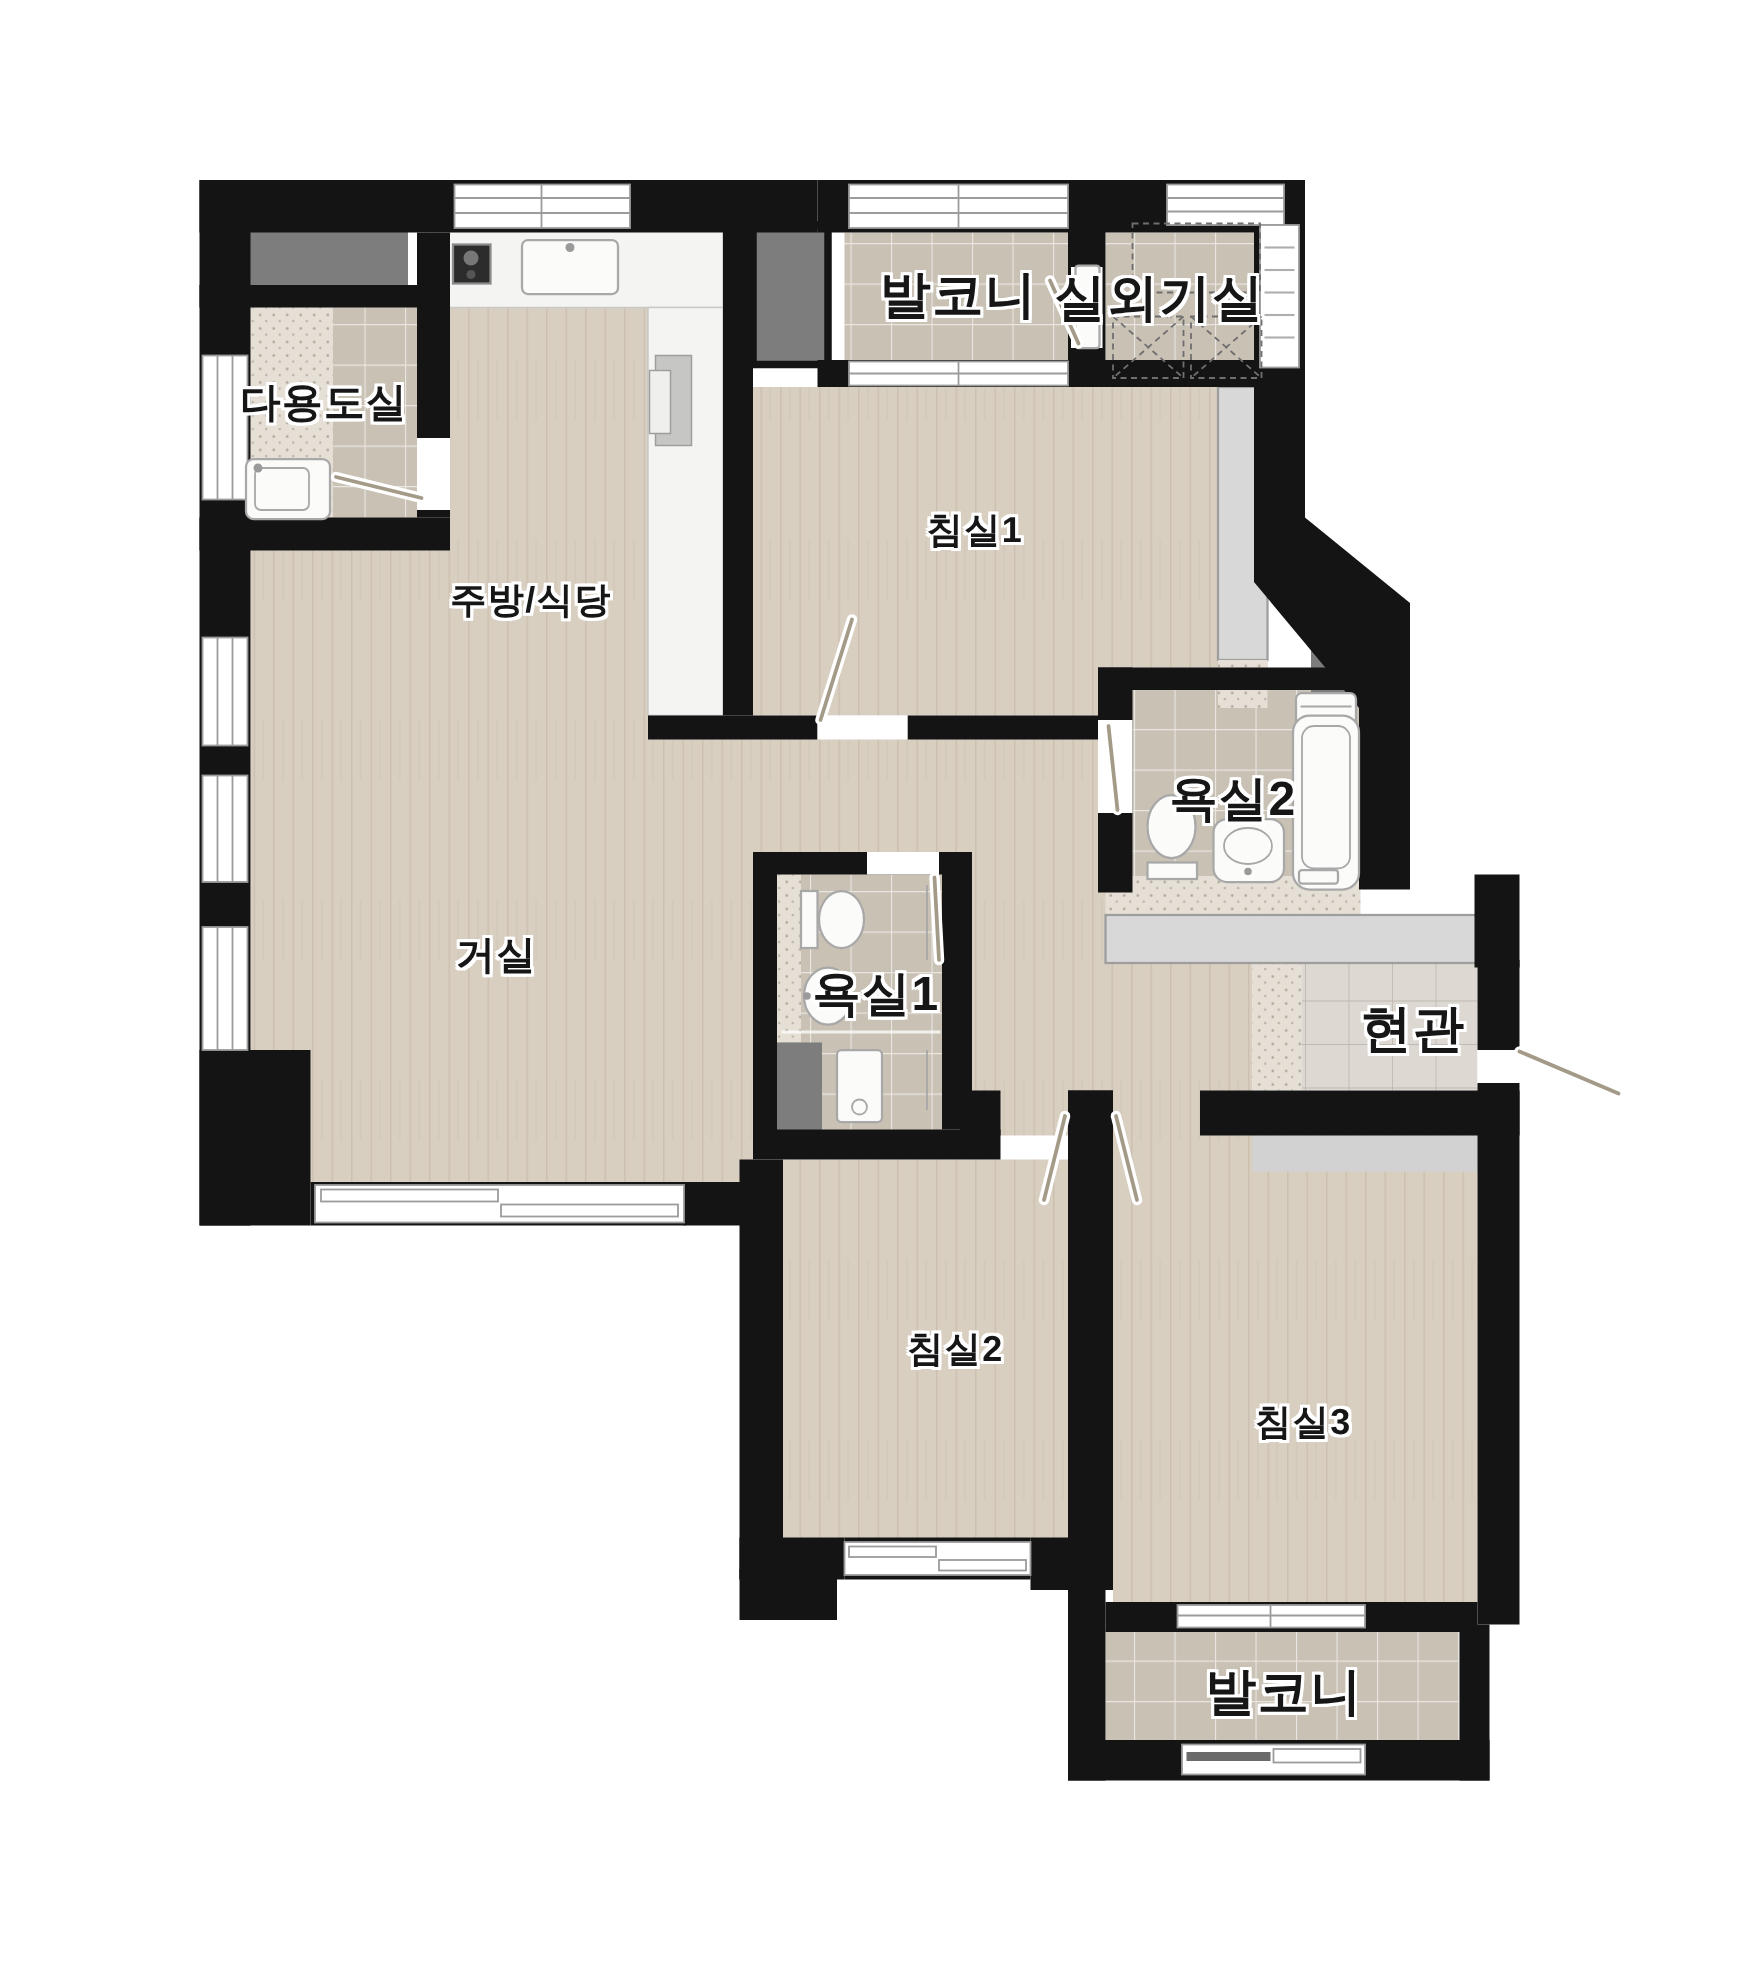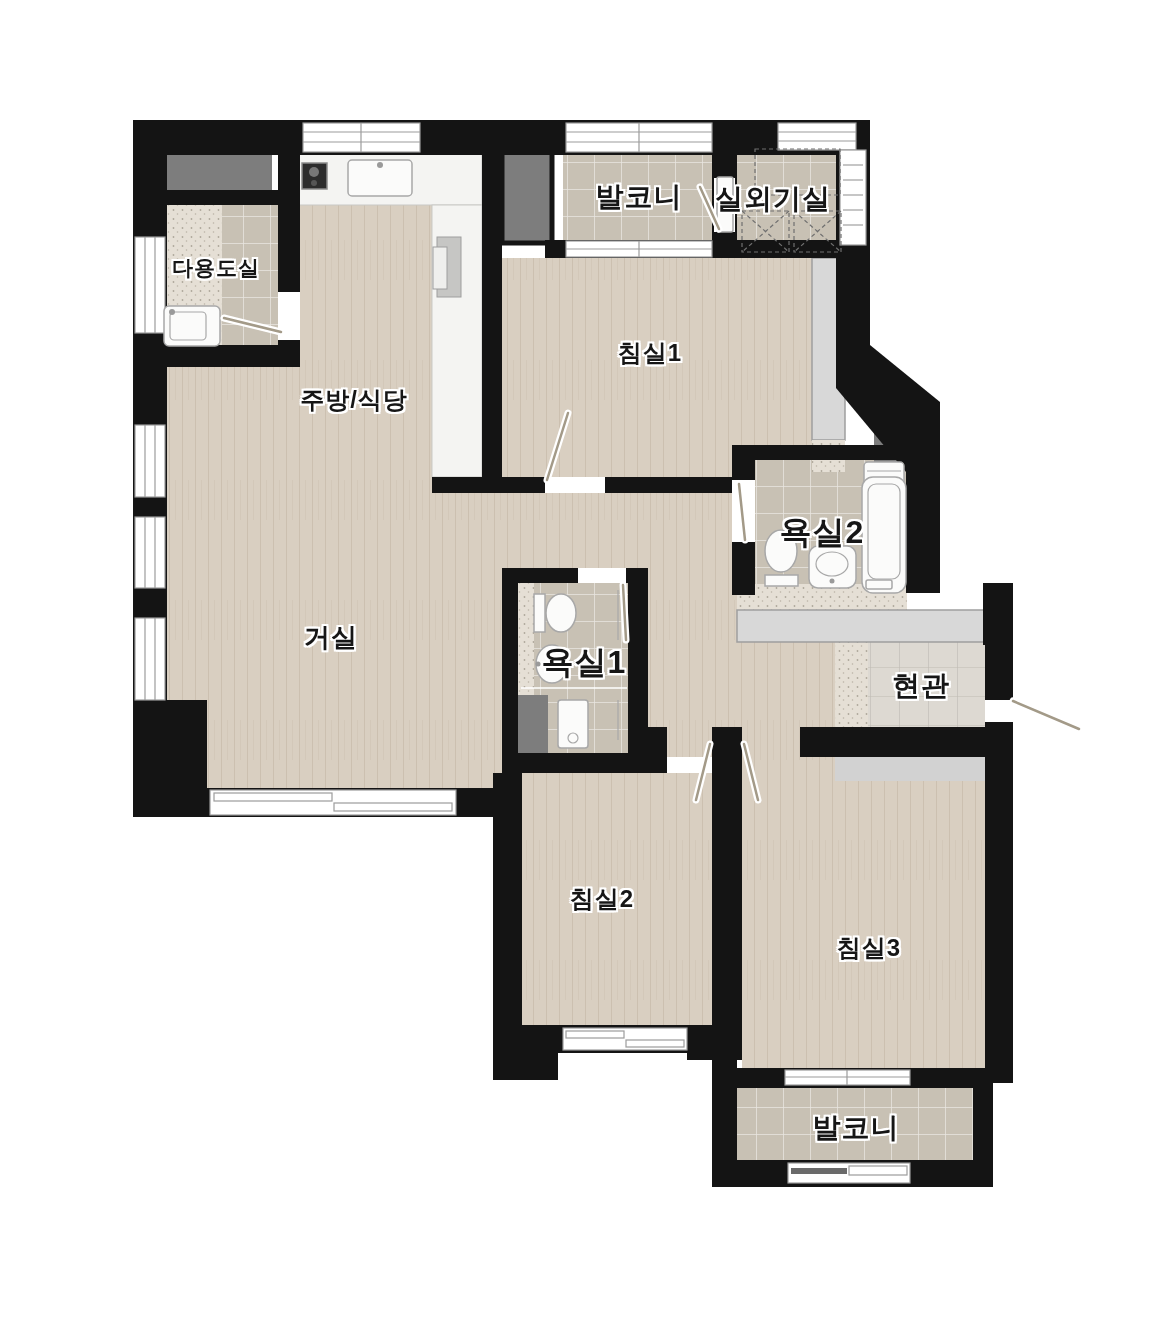--- a/index.html
+++ b/index.html
@@ -23,21 +23,21 @@
   .fixl {stroke:#a8a8a8;stroke-width:1.2;fill:none;}
   .leafW{stroke:#ffffff;stroke-width:7;stroke-linecap:round;}
   .leaf {stroke:#a39a88;stroke-width:2.5;stroke-linecap:round;}
   .dash {fill:none;stroke:#6f6f6f;stroke-width:1.2;stroke-dasharray:4 3;}
   .part {stroke:rgba(255,255,255,.75);stroke-width:2;}
   
   .room-label{position:absolute;transform:translate(-50%,-50%);
     font-weight:700;color:#161616;letter-spacing:1px;white-space:nowrap;
     text-shadow:-2px -2px 0 #fff,2px -2px 0 #fff,-2px 2px 0 #fff,2px 2px 0 #fff,
                 0 -2px 0 #fff,0 2px 0 #fff,-2px 0 0 #fff,2px 0 0 #fff;}
-  .fs26{font-size:21px}.fs28{font-size:32px}.fs29{font-size:28px}
+  .fs26{font-size:27px}.fs28{font-size:32px}.fs29{font-size:34px}
   .fs30{font-size:24px}.fs31{font-size:26px}
 </style>
 </head>
 <body>
 
 <div id="stage">
 
 <svg id="plan-svg" width="1160" height="1325" viewBox="0 0 1160 1325" xmlns="http://www.w3.org/2000/svg">
   <defs>
     <pattern id="woodP" width="13" height="120" patternUnits="userSpaceOnUse">
@@ -314,18 +314,18 @@
 </svg>
 
 <div class="room-label fs26" style="left:216px;top:268px">다용도실</div>
 <div class="room-label fs30" style="left:354px;top:400px">주방/식당</div>
 <div class="room-label fs29" style="left:639px;top:197px">발코니</div>
 <div class="room-label fs29" style="left:773px;top:199px">실외기실</div>
 <div class="room-label fs30" style="left:650px;top:353px">침실1</div>
 <div class="room-label fs28" style="left:822px;top:533px">욕실2</div>
 <div class="room-label fs31" style="left:331px;top:637px">거실</div>
 <div class="room-label fs28" style="left:584px;top:663px">욕실1</div>
-<div class="room-label fs29" style="left:921px;top:686px">현관</div>
-<div class="room-label fs30" style="left:602px;top:899px">침실2</div>
+<div class="room-label fs29" style="left:942px;top:686px">현관</div>
+<div class="room-label fs30" style="left:637px;top:899px">침실2</div>
 <div class="room-label fs30" style="left:869px;top:948px">침실3</div>
 <div class="room-label fs29" style="left:856px;top:1128px">발코니</div>
 
 </div>
 
 </body></html>

